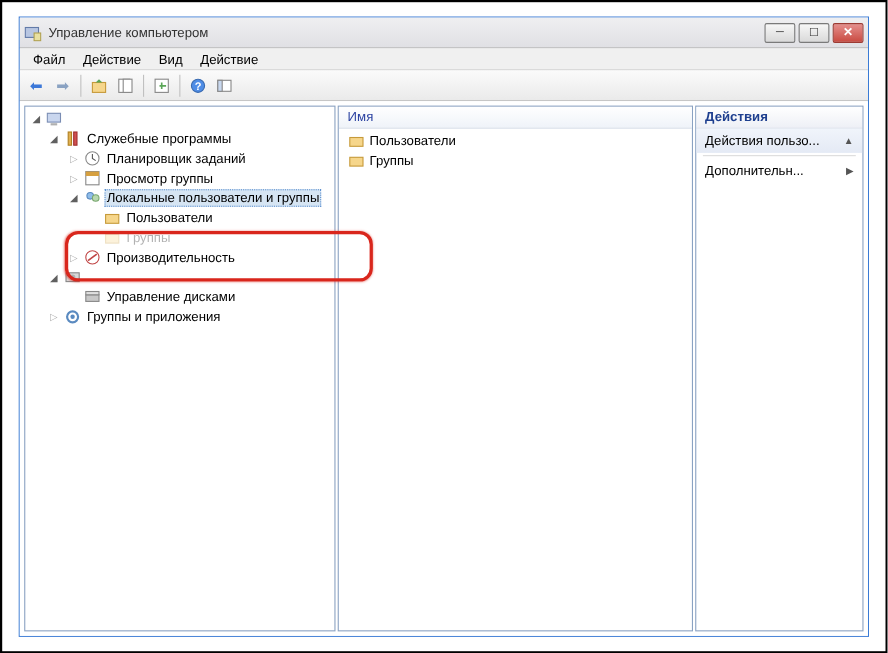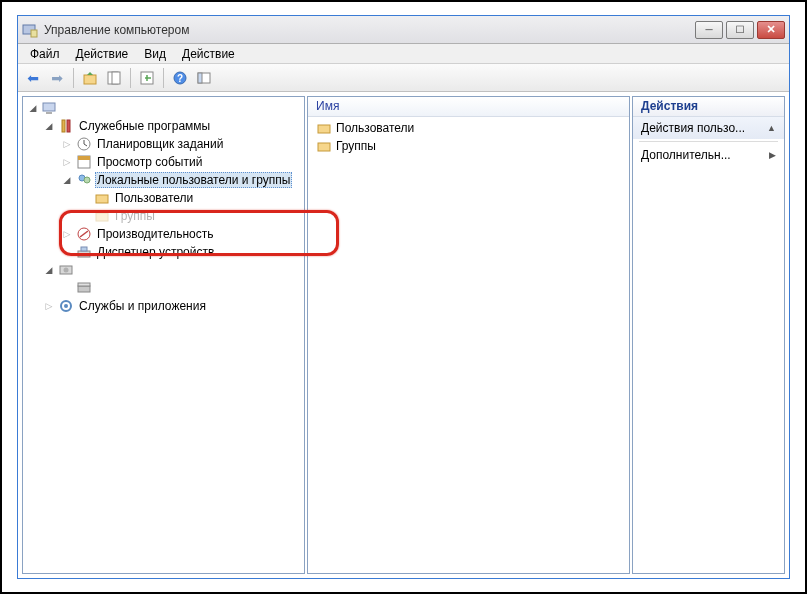--- a/index.html
+++ b/index.html
@@ -165,21 +165,21 @@
             <span class="lbl">Планировщик заданий</span>
           </div>
           <div class="row indent-2">
             <span class="exp" style="color:#b0b0b0">▷</span>
             <span class="ic">
                 <svg width="16" height="16">
                   <rect x="2" y="2" width="12" height="12" fill="#fff" stroke="#888"></rect>
                   <rect x="2" y="2" width="12" height="4" fill="#d6a040"></rect>
                 </svg>
               </span>
-            <span class="lbl">Просмотр событий</span>
+            <span class="lbl">Просмотр группы</span>
           </div>
           <div class="row indent-2 selected">
             <span class="exp">◢</span>
             <span class="ic">
                 <svg width="16" height="16">
                   <circle cx="6" cy="6" r="3" fill="#8fbce8" stroke="#5a8ac0"></circle>
                   <circle cx="11" cy="8" r="3" fill="#b8d8b0" stroke="#7aa870"></circle>
                 </svg>
               </span>
             <span class="lbl">Локальные пользователи и группы</span>
@@ -205,57 +205,48 @@
           <div class="row indent-2">
             <span class="exp" style="color:#b0b0b0">▷</span>
             <span class="ic">
                 <svg width="16" height="16">
                   <circle cx="8" cy="8" r="6" fill="#fff" stroke="#c04545"></circle>
                   <path d="M4 11 L12 5" stroke="#c04545" stroke-width="1.5"></path>
                 </svg>
               </span>
             <span class="lbl">Производительность</span>
           </div>
-          <div class="row indent-2">
-            <span class="exp"></span>
-            <span class="ic">
-                <svg width="16" height="16">
-                  <rect x="2" y="7" width="12" height="6" fill="#d8d8d8" stroke="#888"></rect>
-                  <rect x="5" y="3" width="6" height="4" fill="#b8cde8" stroke="#7a8db3"></rect>
-                </svg>
-              </span>
-            <span class="lbl">Диспетчер устройств</span>
-          </div>
           <div class="row indent-1">
             <span class="exp">◢</span>
             <span class="ic">
                 <svg width="16" height="16">
                   <rect x="2" y="4" width="12" height="8" fill="#d8d8d8" stroke="#888"></rect>
                   <circle cx="8" cy="8" r="2.5" fill="#b0b0b0"></circle>
                 </svg>
               </span>
           </div>
           <div class="row indent-2">
             <span class="exp"></span>
             <span class="ic">
                 <svg width="16" height="16">
                   <rect x="2" y="6" width="12" height="6" fill="#c8c8c8" stroke="#888"></rect>
                   <rect x="2" y="3" width="12" height="3" fill="#e0e0e0" stroke="#888"></rect>
                 </svg>
               </span>
+            <span class="lbl">Управление дисками</span>
           </div>
           <div class="row indent-1">
             <span class="exp" style="color:#b0b0b0">▷</span>
             <span class="ic">
                 <svg width="16" height="16">
                   <circle cx="8" cy="8" r="5" fill="none" stroke="#5a8ac0" stroke-width="2"></circle>
                   <circle cx="8" cy="8" r="2" fill="#5a8ac0"></circle>
                 </svg>
               </span>
-            <span class="lbl">Службы и приложения</span>
+            <span class="lbl">Группы и приложения</span>
           </div>
         </div>
       </div>
 
       <div class="pane name-pane">
         <div class="col-header">Имя</div>
         <div class="pane-body">
           <div class="listrow">
             <span class="ic folder">
                 <svg width="16" height="16">

